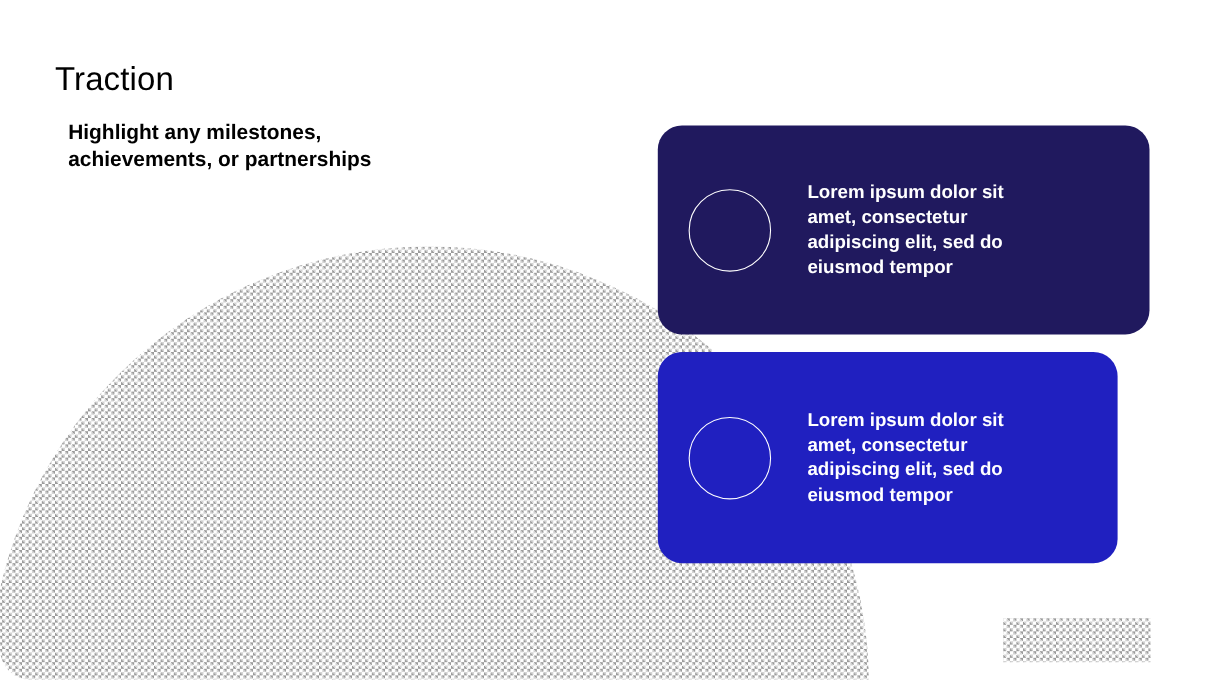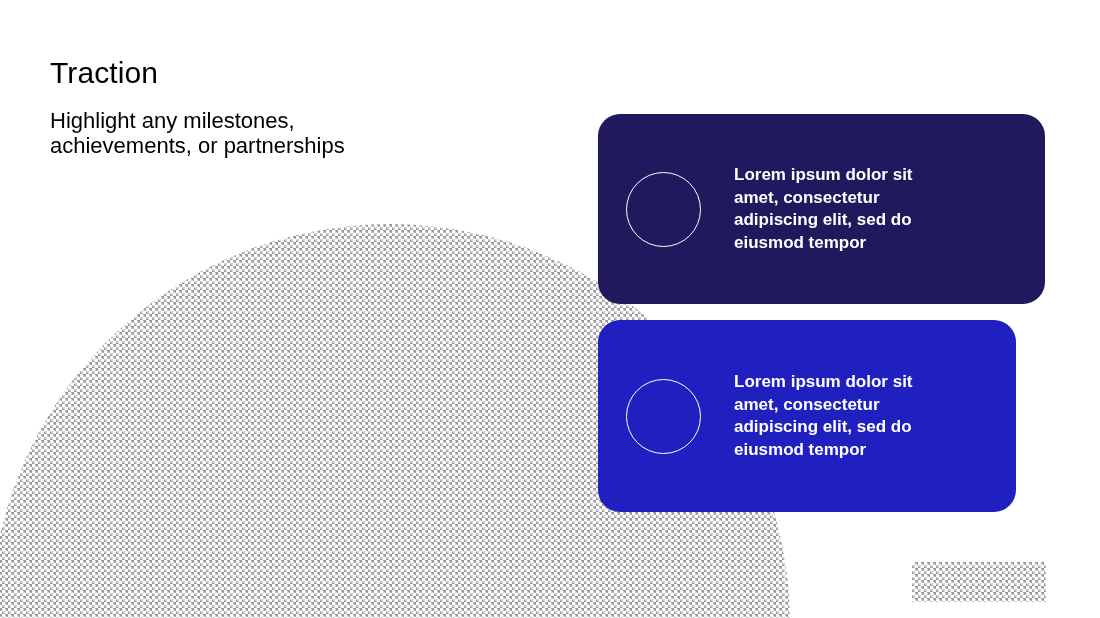--- a/index.html
+++ b/index.html
@@ -14,20 +14,21 @@
     overflow: hidden;
     font-family: "Liberation Sans", sans-serif;
     -webkit-font-smoothing: antialiased;
   }
 
   .slide {
     position: absolute;
     inset: 0;
     background: #ffffff;
     overflow: hidden;
+    border-radius: 28px;
   }
 
   
   .halftone-circle {
     position: absolute;
     left: -10px;
     top: 224px;
     width: 800px;
     height: 800px;
     border-radius: 50%;
@@ -64,25 +65,25 @@
   }
   .page-title {
     font-size: 30px;
     line-height: 34px;
     font-weight: 400;
     color: #000000;
     margin: 0 0 18px 0;
     letter-spacing: 0.1px;
   }
   .page-subtitle {
-    font-size: 22px;
+    font-size: 19px;
     line-height: 25px;
-    font-weight: 400;
+    font-weight: 700;
     color: #000000;
-    margin: 0;
+    margin: 12px;
     max-width: 340px;
     white-space: pre-line;
   }
 
   
   .card {
     position: absolute;
     display: flex;
     align-items: center;
     border-radius: 22px;

